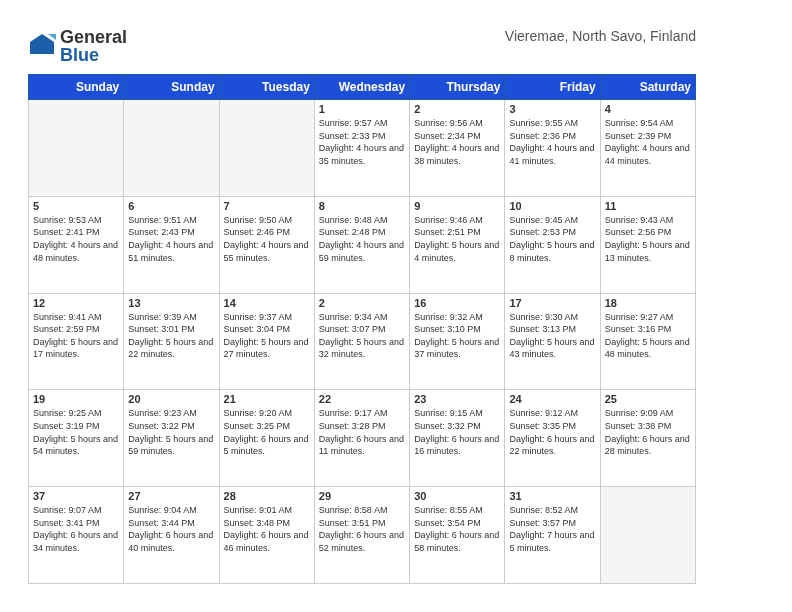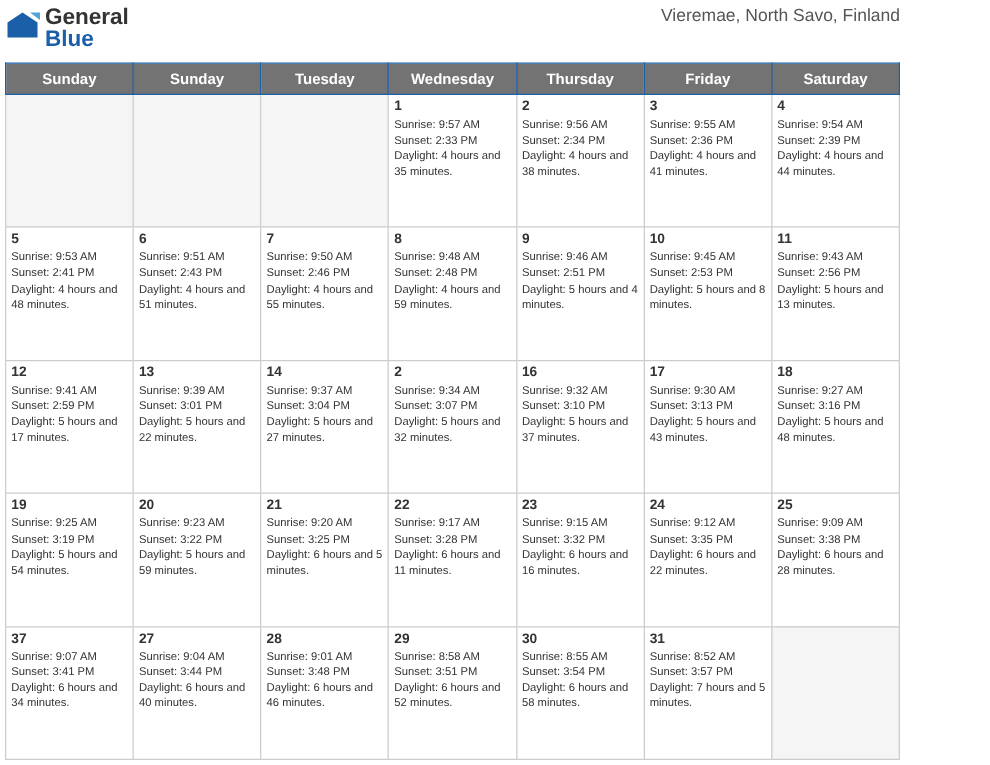--- a/index.html
+++ b/index.html
@@ -6,21 +6,21 @@
     body {
       font-family: Arial, sans-serif;
       background: #fff;
       width: 792px;
       height: 612px;
       overflow: hidden;
     }
     .page {
       width: 724px;
       height: 612px;
-      padding: 4px;
+      padding: 28px;
       display: flex;
       flex-direction: column;
     }
     .header {
       display: flex;
       align-items: flex-start;
       justify-content: space-between;
       margin-bottom: 10px;
     }
     .logo {
@@ -54,26 +54,26 @@
       color: #555;
     }
     .calendar {
       flex: 1;
       border: 1px solid #ccc;
       border-collapse: collapse;
       width: 100%;
       table-layout: fixed;
     }
     .calendar th {
-      background-color: #737373;
+      background-color: #1d4ed8;
       color: #fff;
       font-size: 12px;
       font-weight: bold;
       padding: 5px 4px;
-      text-align: center;
+      text-align: right;
       border: 1px solid #1a5fa8;
     }
     .calendar td {
       border: 1px solid #ccc;
       vertical-align: top;
       padding: 3px 4px;
       font-size: 9.5px;
       color: #333;
       background: #fff;
       height: 78px;

